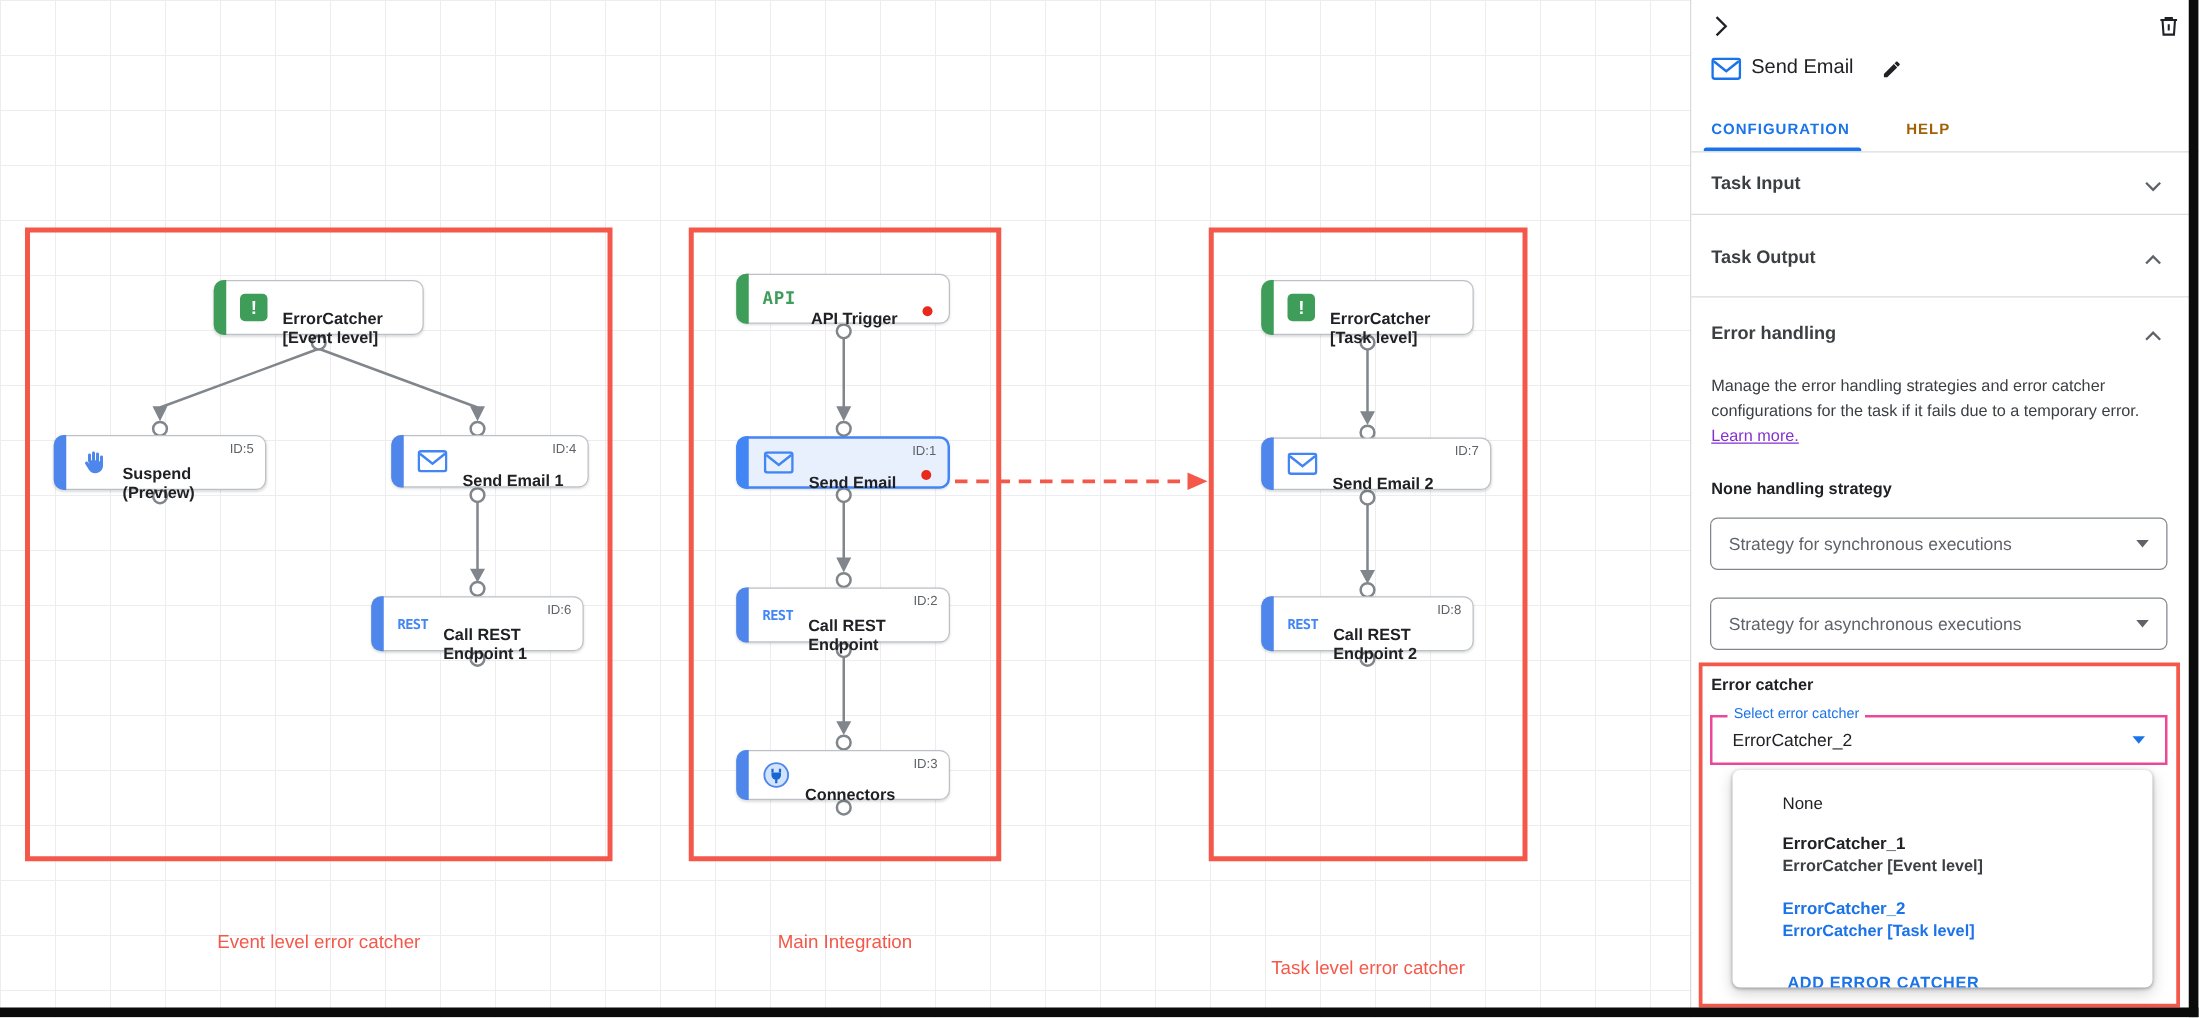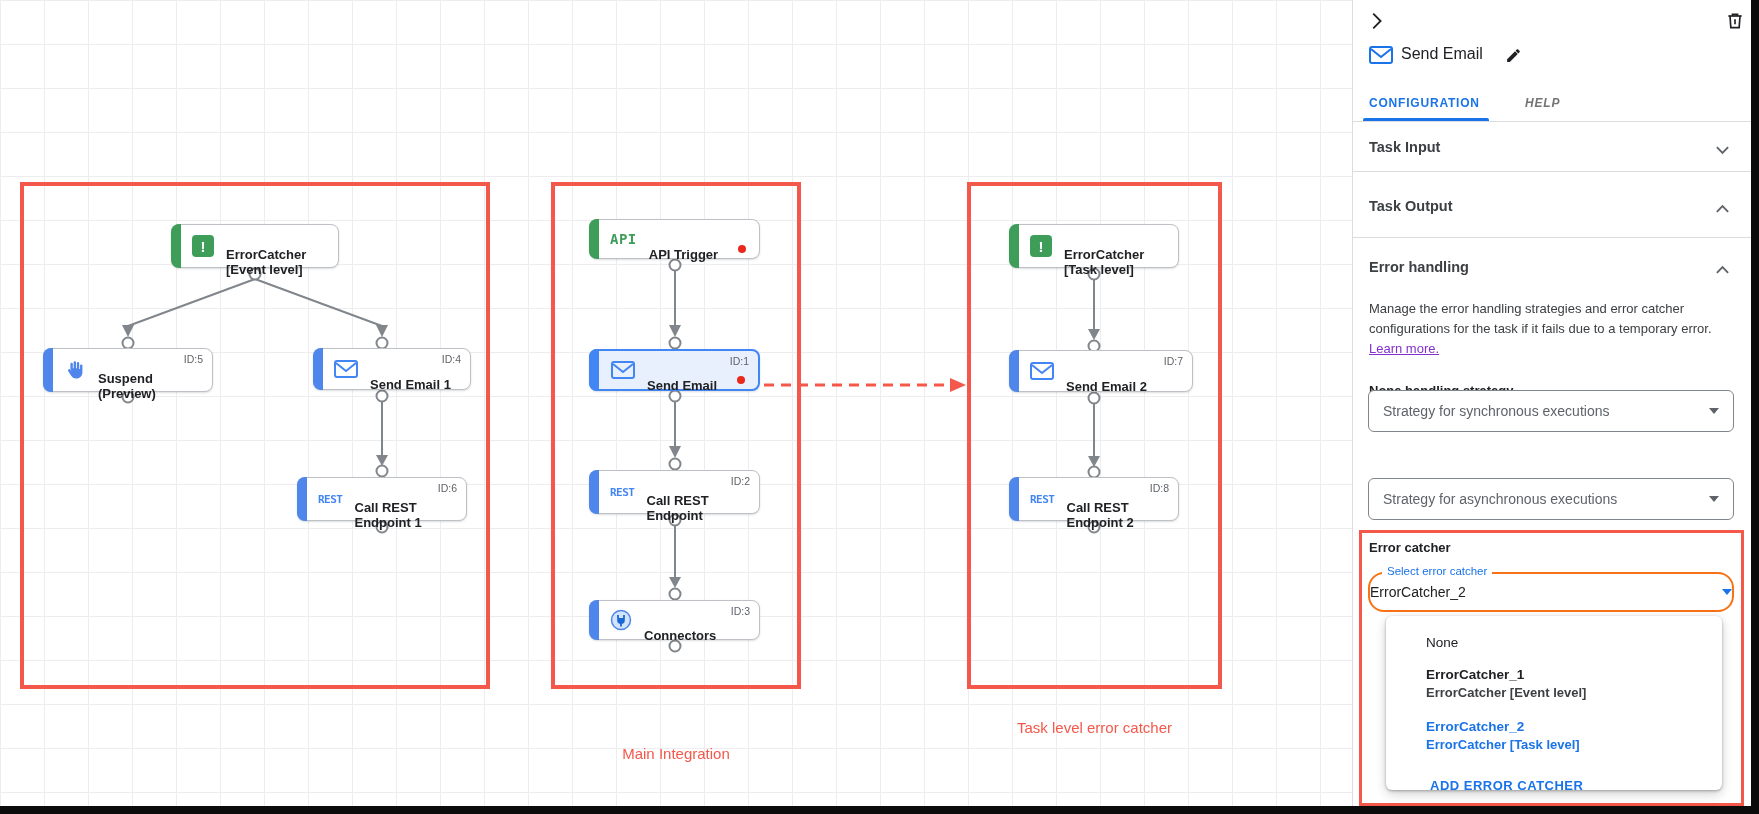--- a/index.html
+++ b/index.html
@@ -35,43 +35,43 @@
   .nid { position:absolute; top:4px; right:9px; font-size:10.5px; color:#5f6368; font-weight:normal; }
   .reddot { position:absolute; right:13px; bottom:5px; width:8px; height:8px; border-radius:50%; background:#e8291c; }
 
   
   .panel { position:absolute; left:1352px; top:0; width:407px; height:814px; background:#fff; border-left:1px solid #dadce0; }
   .icon-btn { position:absolute; cursor:pointer; }
   .panel-title { position:absolute; left:48px; top:45px; font-size:16px; color:#202124; }
   .tabs-border { position:absolute; left:0; top:121px; width:100%; height:1px; background:#dadce0; }
   .tab { position:absolute; top:96px; font-size:12px; font-weight:bold; letter-spacing:.8px; }
   .tab.active { color:#1a73e8; }
-  .tab.inactive { color:#737373;font-style:italic; }
+  .tab.inactive { color:#a16207; }
   .tab-underline { position:absolute; left:10px; top:118px; width:126px; height:3px; background:#1a73e8; border-radius:2px 2px 0 0; }
 
   .acc-row { position:absolute; left:0; width:399px; border-bottom:1px solid #dadce0; }
   .acc-row.last { border-bottom:none; }
   .acc-label { position:absolute; left:16px; font-size:14.5px; font-weight:bold; color:#3c4043; }
   .acc-chevron { position:absolute; right:22px; }
 
   .desc { position:absolute; left:16px; top:299px; width:358px; font-size:13px; line-height:20px; color:#3c4043; }
   .learn-link { color:#8430ce; text-decoration:underline; cursor:pointer; }
 
   .field-label { position:absolute; left:16px; font-size:13px; font-weight:bold; color:#202124; }
 
   .select { position:absolute; left:15px; width:366px; height:42px; border:1px solid #80868b; border-radius:6px;
     background:#fff; display:flex; align-items:center; padding:0 14px; font-size:14px; color:#5f6368; cursor:pointer; }
   .caret { width:0; height:0; border-left:5px solid transparent; border-right:5px solid transparent;
     border-top:6px solid #5f6368; margin-left:auto; }
   .caret.blue { border-top-color:#1a73e8; }
 
   .highlight-box { position:absolute; left:6px; top:530px; width:385px; height:276px; border:3px solid #f4584a; }
 
-  .select-ec { position:absolute; left:15px; top:572px; width:366px; height:40px; border:2px solid #f97316; border-radius:16px;
-    background:#fff; display:flex; align-items:center; padding:0 0; font-size:14px; color:#202124; cursor:pointer; }
+  .select-ec { position:absolute; left:15px; top:572px; width:366px; height:40px; border:2px solid #ec4899; border-radius:0;
+    background:#fff; display:flex; align-items:center; padding:0 16px; font-size:14px; color:#202124; cursor:pointer; }
   .float-label { position:absolute; left:12px; top:-9px; background:#fff; padding:0 5px; font-size:11.5px; color:#1a73e8; }
 
   .menu { position:absolute; left:33px; top:616px; width:336px; height:174px; background:#fff; border-radius:6px;
     box-shadow:0 1px 3px rgba(0,0,0,.3), 0 4px 12px rgba(0,0,0,.18); padding:12px 16px; overflow:hidden; }
   .mi { padding:4px 24px; font-size:13.5px; color:#202124; cursor:pointer; line-height:18px; }
   .mi-none { padding:6px 24px 10px; }
   .mi-name { font-weight:bold; }
   .mi-sub { font-size:13px; color:#3c4043; font-weight:bold; }
   .mi.sel .mi-name, .mi.sel .mi-sub { color:#1a73e8; }
   .mi-add { margin-top:12px; padding:8px 24px 4px 28px; font-size:13px; font-weight:bold; letter-spacing:.5px; color:#1a73e8; cursor:pointer; }
@@ -275,22 +275,23 @@
       <div class="nicon">
           <span class="rest-text">REST</span>
         </div>
       <div class="ntext">
         <div>Call REST</div>
         <div>Endpoint 2</div>
       </div>
       <span class="nid">ID:8</span>
     </div>
 
+    <div class="group-label" style="left:20px;top:745px;width:470px">Event level error catcher</div>
     <div class="group-label" style="left:551px;top:745px;width:250px">Main Integration</div>
-    <div class="group-label" style="left:967px;top:719px;width:255px">Task level error catcher</div>
+    <div class="group-label" style="left:967px;top:766px;width:255px">Task level error catcher</div>
   </div>
 
   <div class="panel">
 
     <div class="icon-btn" style="left:12px;top:10px">
       <svg width="22" height="22" viewBox="0 0 24 24" fill="none" stroke="#202124" stroke-width="2">
           <path d="M9 4l8 8-8 8"></path>
         </svg>
     </div>
     <div class="icon-btn" style="left:372px;top:10px">
@@ -345,21 +346,21 @@
       </div>
     </div>
 
     <div class="desc">
       <span>Manage the error handling strategies and error catcher configurations for the task if it fails due to a temporary error.</span>
       <span class="learn-link">Learn more.</span>
     </div>
 
     <div class="field-label" style="top:383px">None handling strategy</div>
 
-    <div class="select" style="top:390px">
+    <div class="select" style="top:414px">
       <span>Strategy for synchronous executions</span>
       <span class="caret"></span>
     </div>
     <div class="select" style="top:478px">
       <span>Strategy for asynchronous executions</span>
       <span class="caret"></span>
     </div>
 
     <div class="highlight-box"></div>
 

